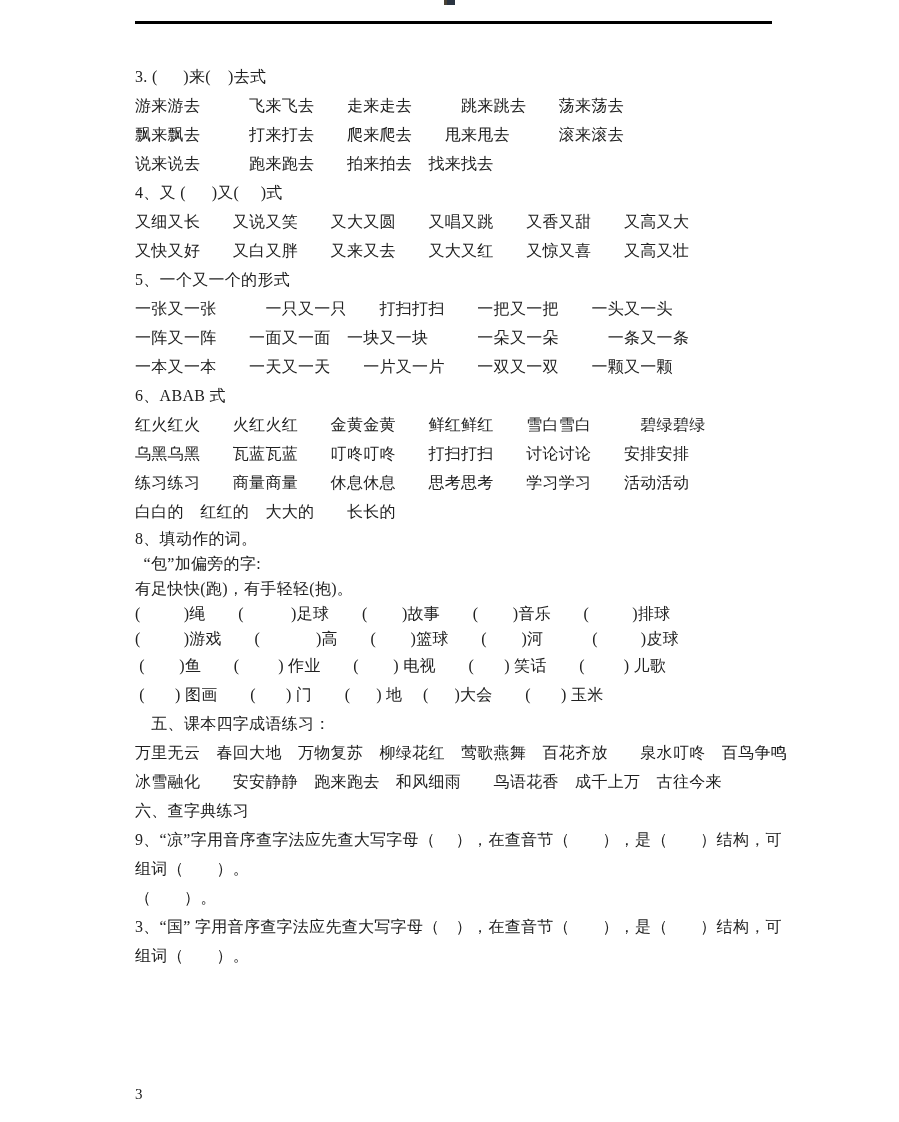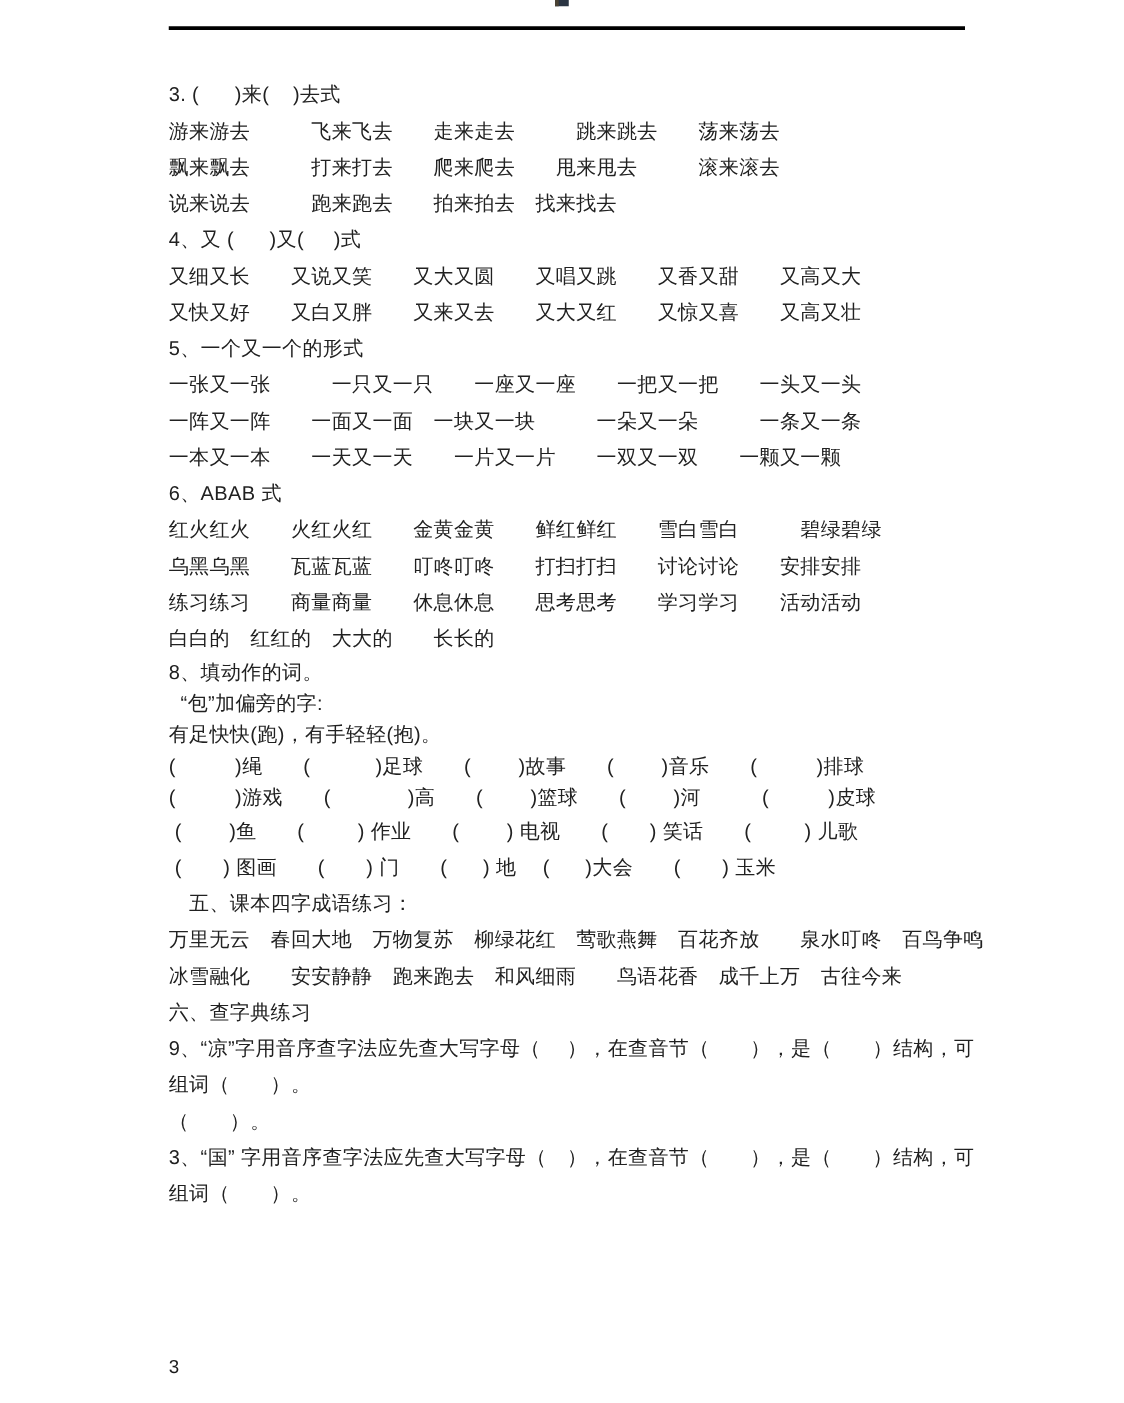--- a/index.html
+++ b/index.html
@@ -2,21 +2,21 @@
 <html><head>
 <meta charset="utf-8">
 <style>
   * { margin: 0; padding: 0; box-sizing: border-box; }
   html, body { background: #ffffff; }
   .page {
     position: relative;
     width: 899px;
     height: 1122px;
     background: #ffffff;
-    font-family: Liberation Sans, sans-serif;
+    font-family: Liberation Serif, serif;
     color: #212121;
     overflow: hidden;
     border-radius: 24px;
   }
   .top-mark {
     position: absolute;
     top: 0;
     left: 444px;
     width: 11px;
     height: 5px;
@@ -67,21 +67,21 @@
 
   <div class="content">
     <div class="ln">3. (      )来(    )去式</div>
     <div class="ln">游来游去　　　飞来飞去　　走来走去　　　跳来跳去　　荡来荡去</div>
     <div class="ln">飘来飘去　　　打来打去　　爬来爬去　　甩来甩去　　　滚来滚去</div>
     <div class="ln">说来说去　　　跑来跑去　　拍来拍去　找来找去</div>
     <div class="ln">4、又 (      )又(     )式</div>
     <div class="ln">又细又长　　又说又笑　　又大又圆　　又唱又跳　　又香又甜　　又高又大</div>
     <div class="ln">又快又好　　又白又胖　　又来又去　　又大又红　　又惊又喜　　又高又壮</div>
     <div class="ln">5、一个又一个的形式</div>
-    <div class="ln">一张又一张　　　一只又一只　　一座又一座　　一把又一把　　一头又一头</div>
+    <div class="ln">一张又一张　　　一只又一只　　打扫打扫　　一把又一把　　一头又一头</div>
     <div class="ln">一阵又一阵　　一面又一面　一块又一块　　　一朵又一朵　　　一条又一条</div>
     <div class="ln">一本又一本　　一天又一天　　一片又一片　　一双又一双　　一颗又一颗</div>
     <div class="ln">6、ABAB 式</div>
     <div class="ln">红火红火　　火红火红　　金黄金黄　　鲜红鲜红　　雪白雪白　　　碧绿碧绿</div>
     <div class="ln">乌黑乌黑　　瓦蓝瓦蓝　　叮咚叮咚　　打扫打扫　　讨论讨论　　安排安排</div>
     <div class="ln">练习练习　　商量商量　　休息休息　　思考思考　　学习学习　　活动活动</div>
     <div class="ln">白白的　红红的　大大的　　长长的</div>
     <div class="ln ln-t">8、填动作的词。</div>
     <div class="ln ln-t">  “包”加偏旁的字:</div>
     <div class="ln ln-t">有足快快(跑)，有手轻轻(抱)。</div>

